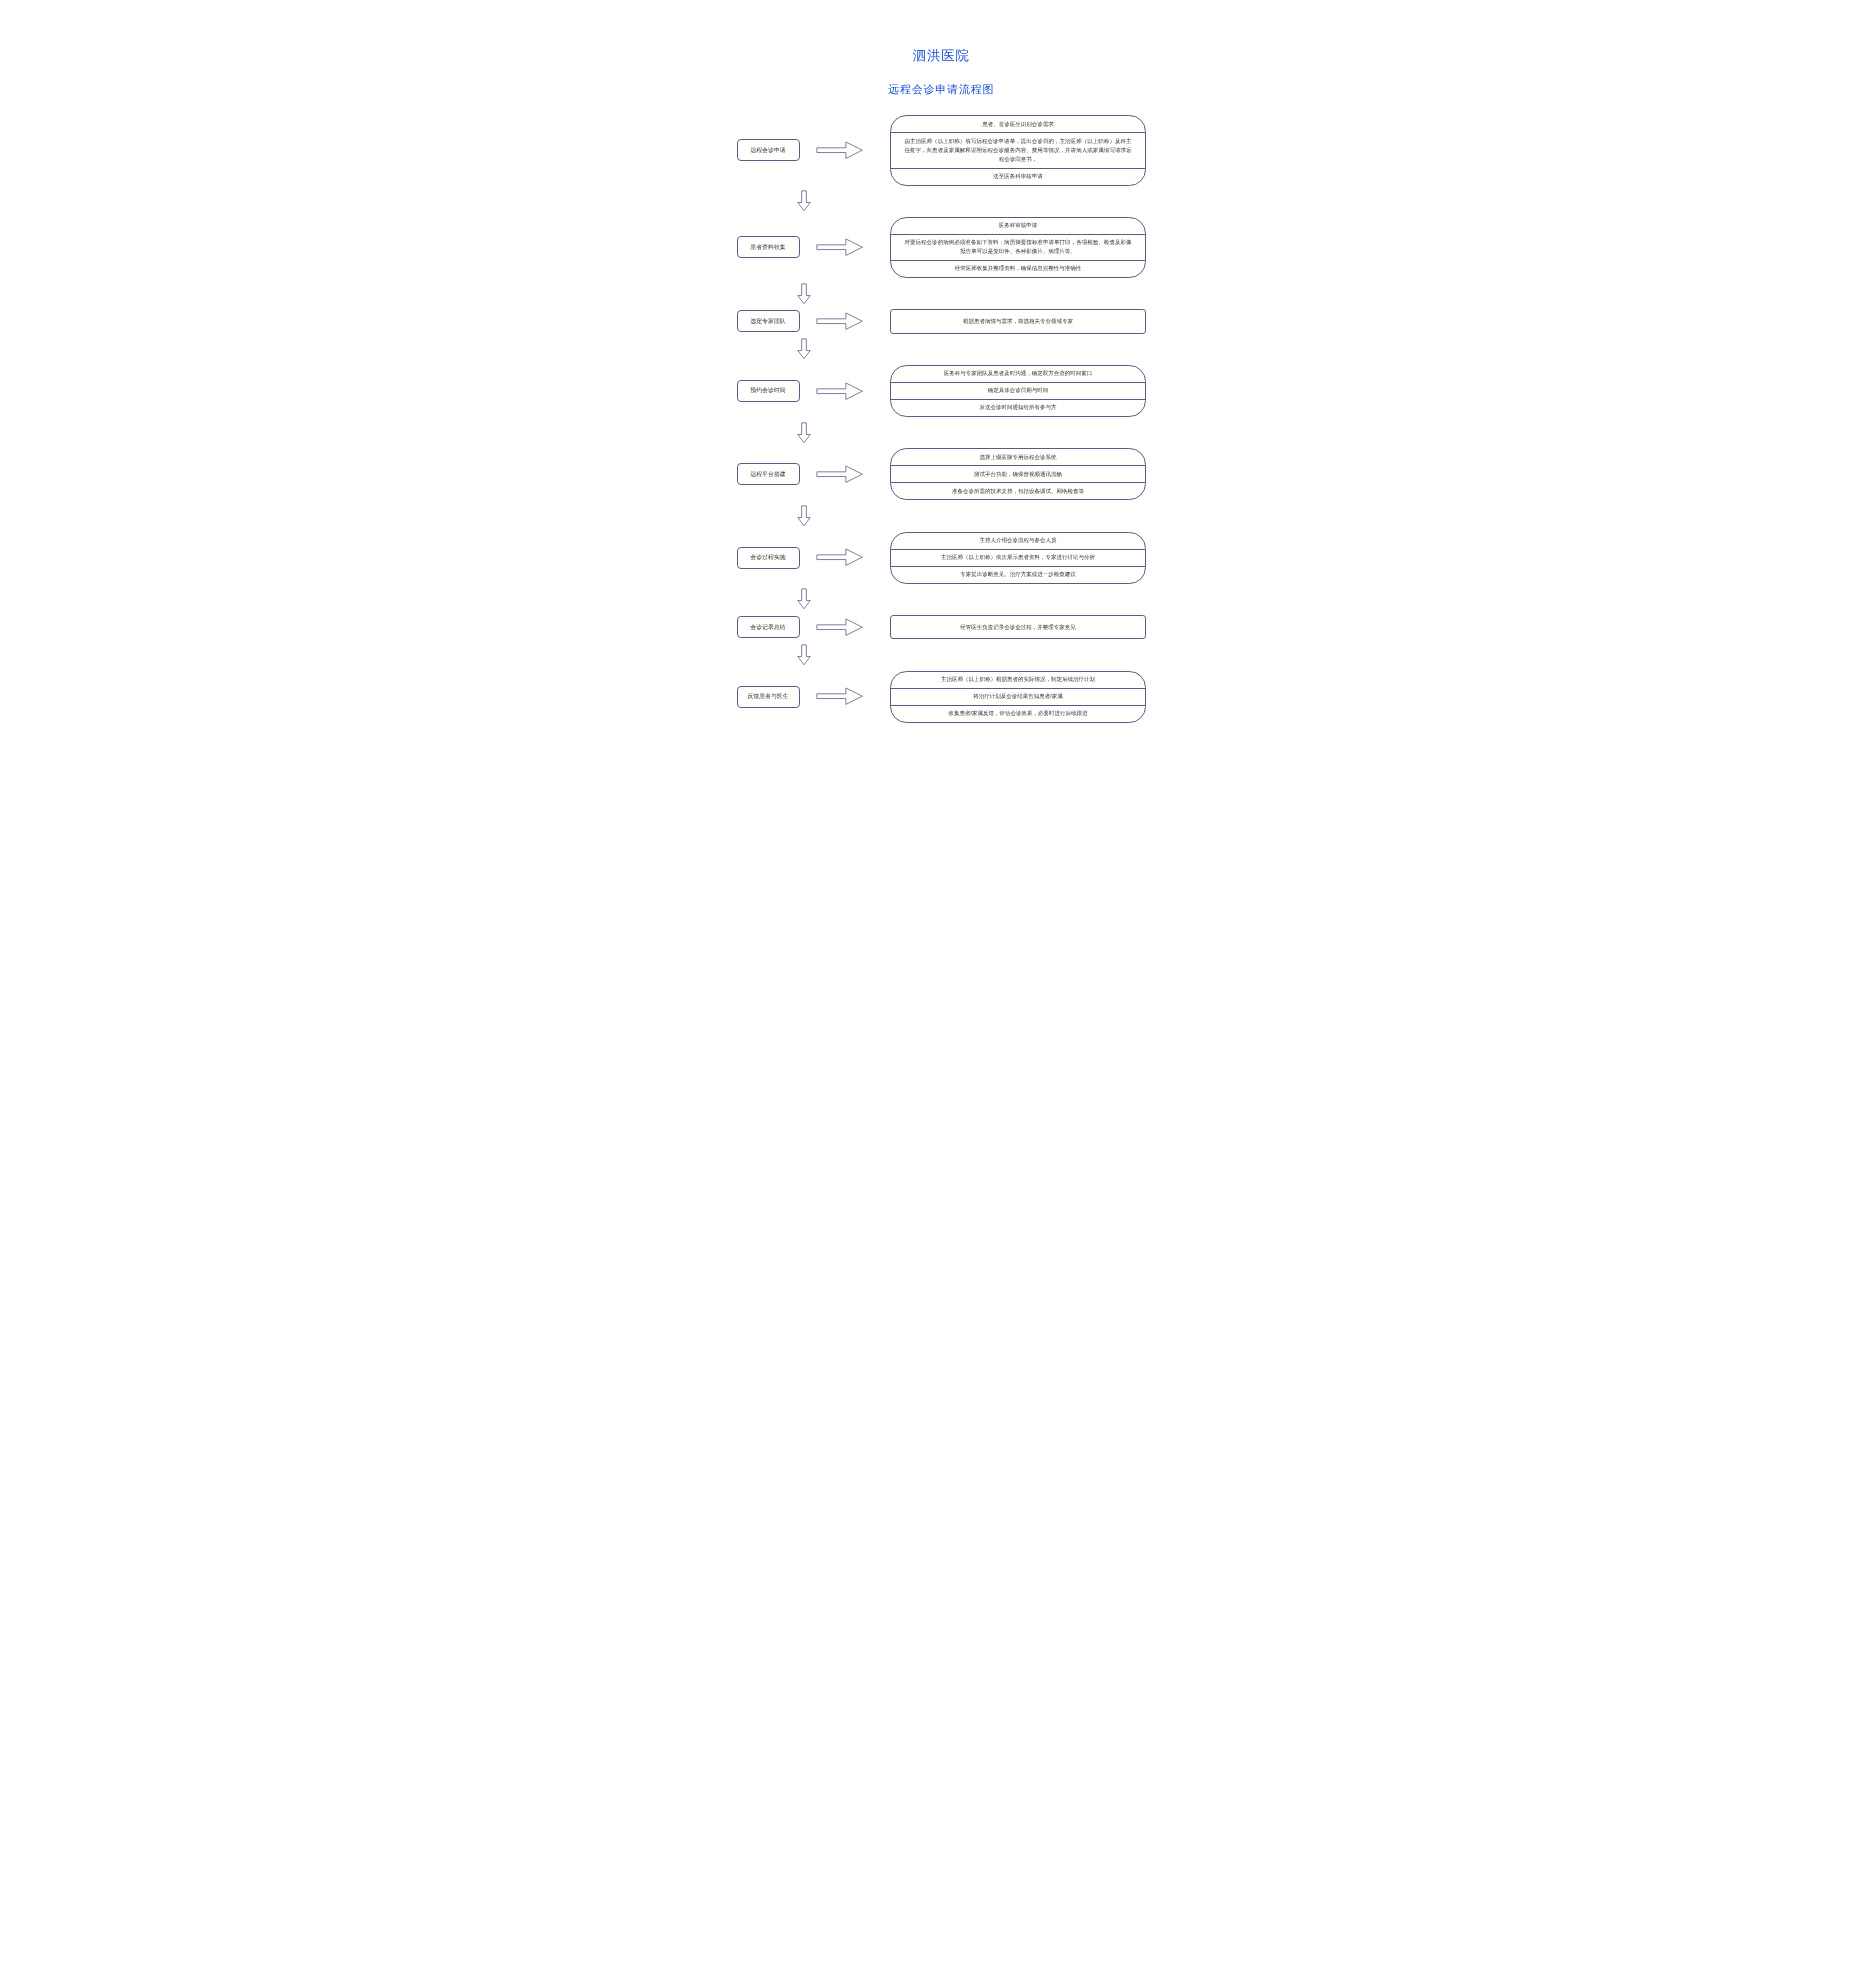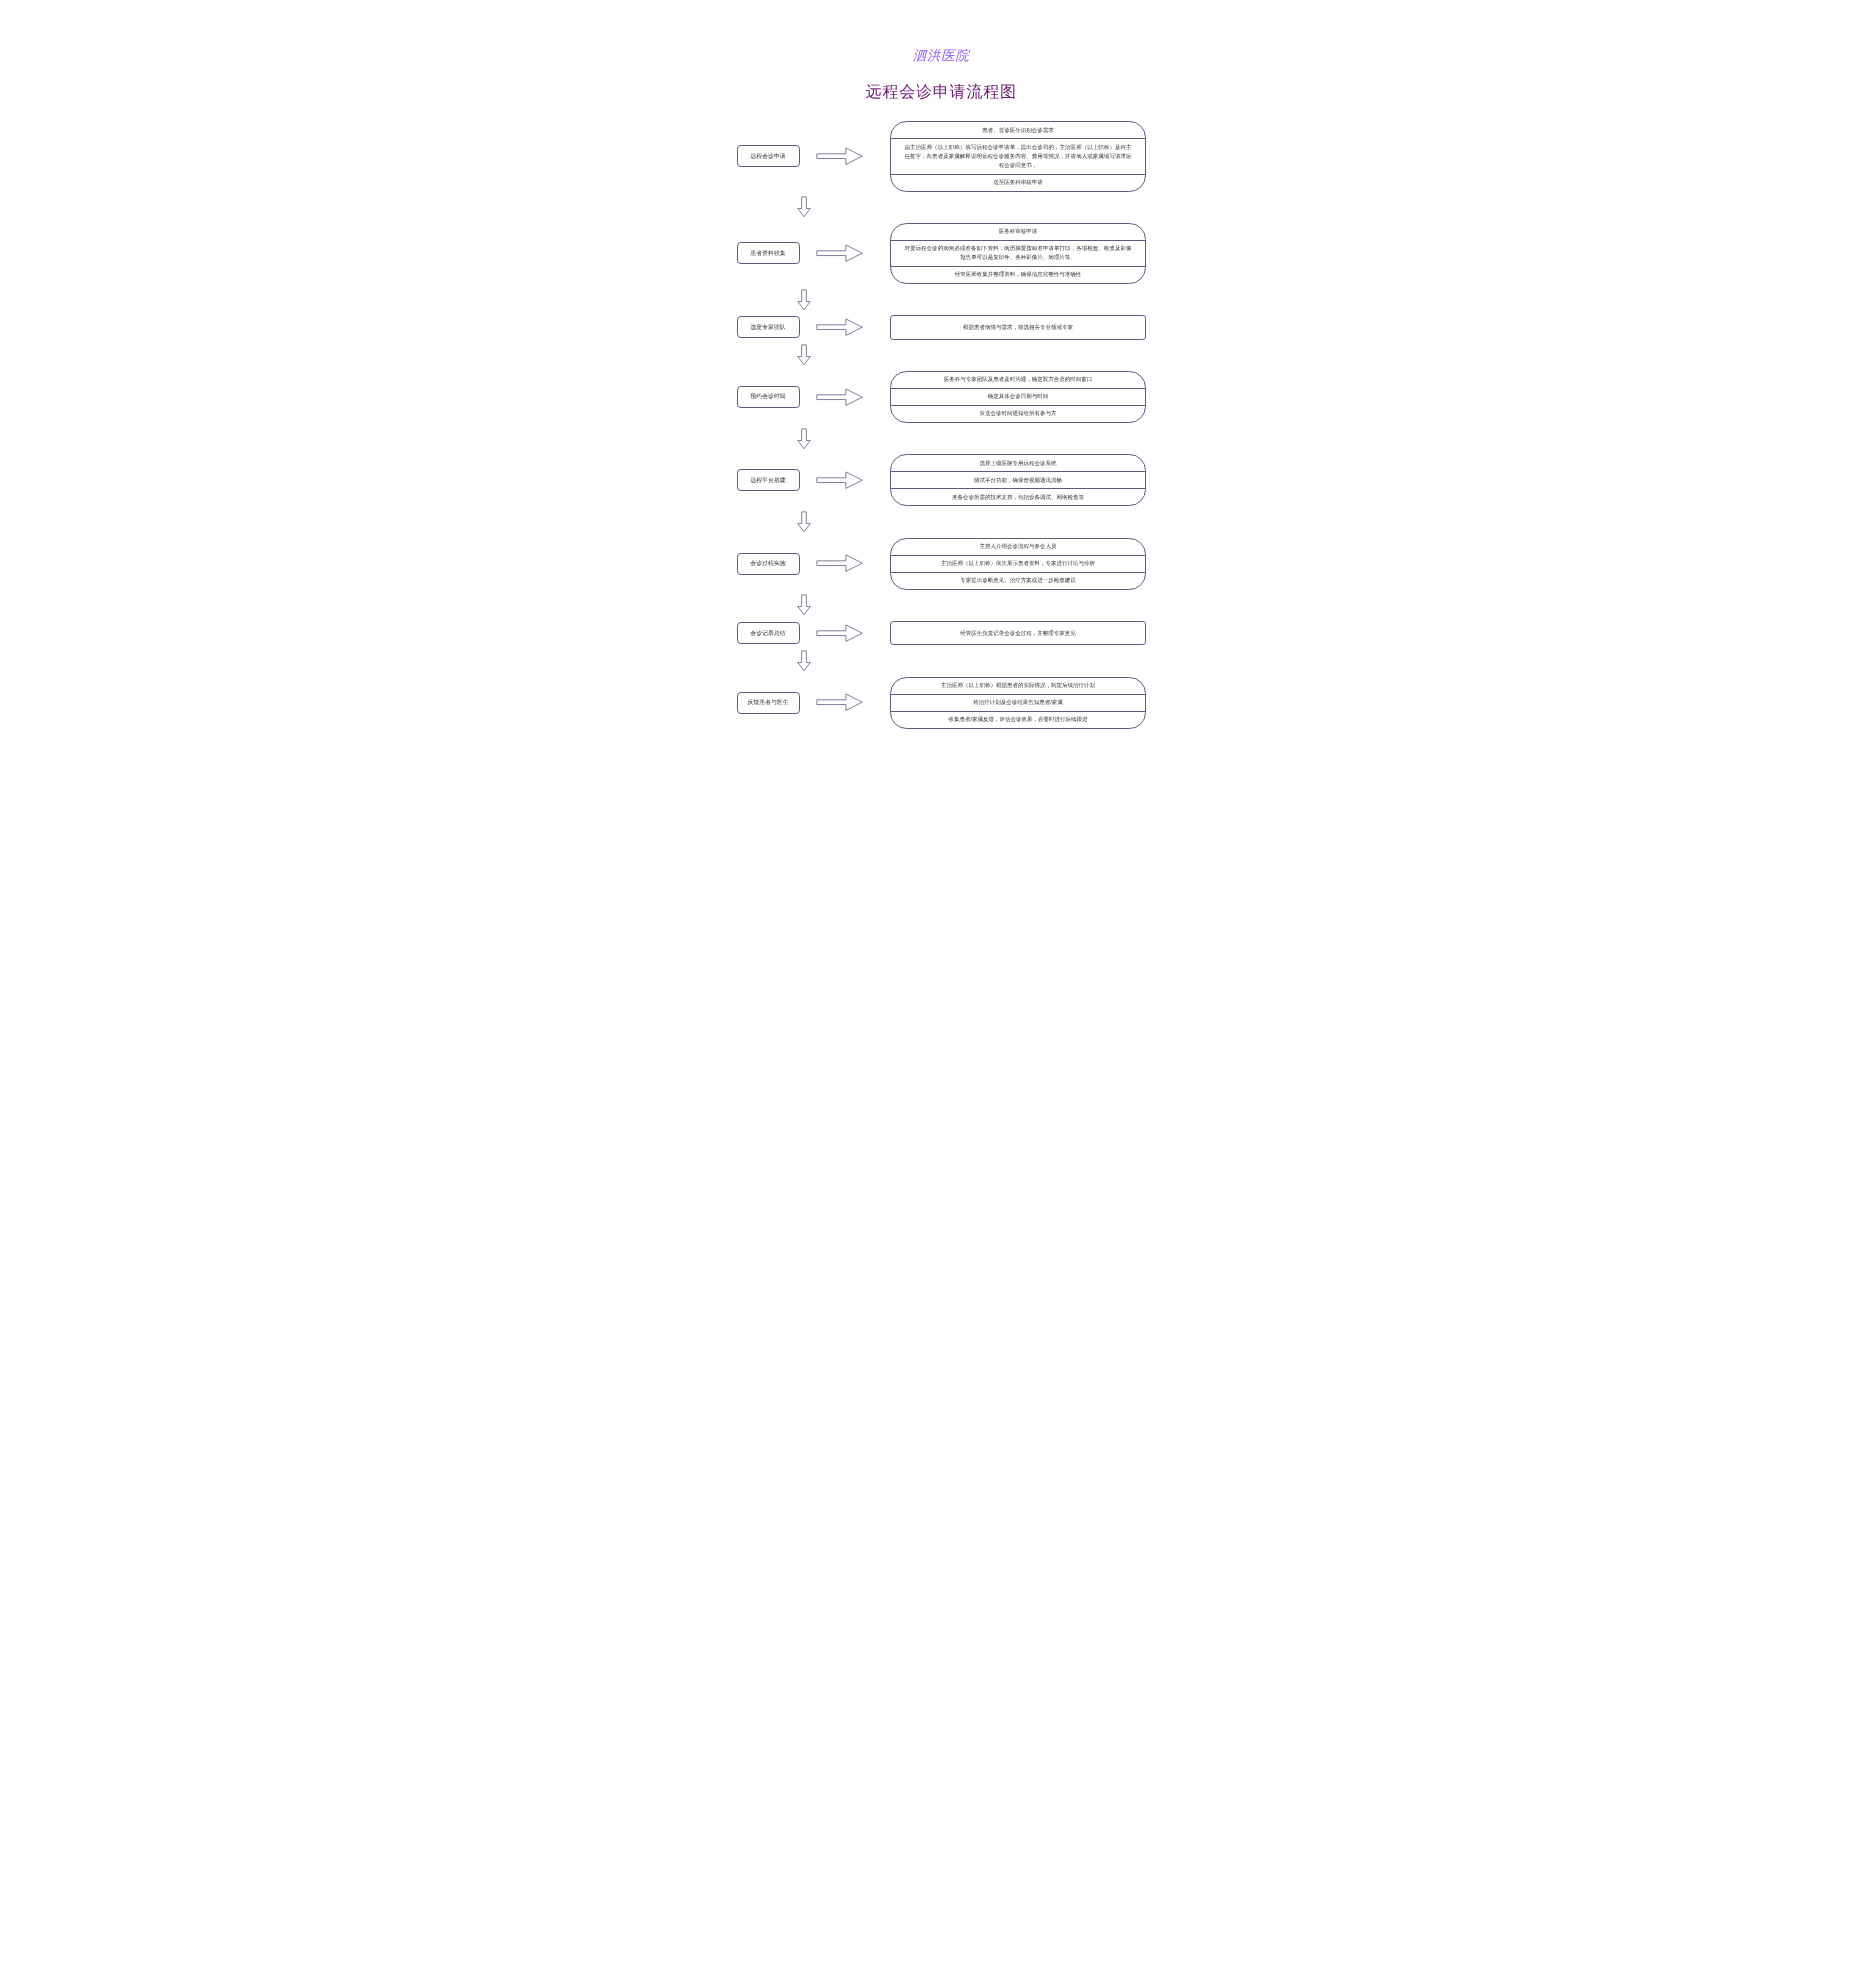--- a/index.html
+++ b/index.html
@@ -16,28 +16,27 @@
     color:var(--text);
   }
   .page{
     width:468px;
     padding:47px 23.6px 31px 35px;
   }
   .titles{text-align:center;margin-bottom:18px;}
   .title{
     font-family:"Liberation Serif", serif;
     font-size:13.4px;
-    color:#8b5cf6;
+    color:#1d4ed8;
     letter-spacing:0.8px;
-    font-style:italic;
   }
   .subtitle{
     font-family:"Liberation Serif", serif;
-    font-size:16px;
-    color:#701a75;
+    font-size:11px;
+    color:#1d4ed8;
     margin-top:17.3px;
     letter-spacing:0.8px;
   }
   .flow{display:flex;flex-direction:column;}
   .step-row{
     display:flex;
     align-items:center;
   }
   .left-box{
     flex:0 0 63px;

